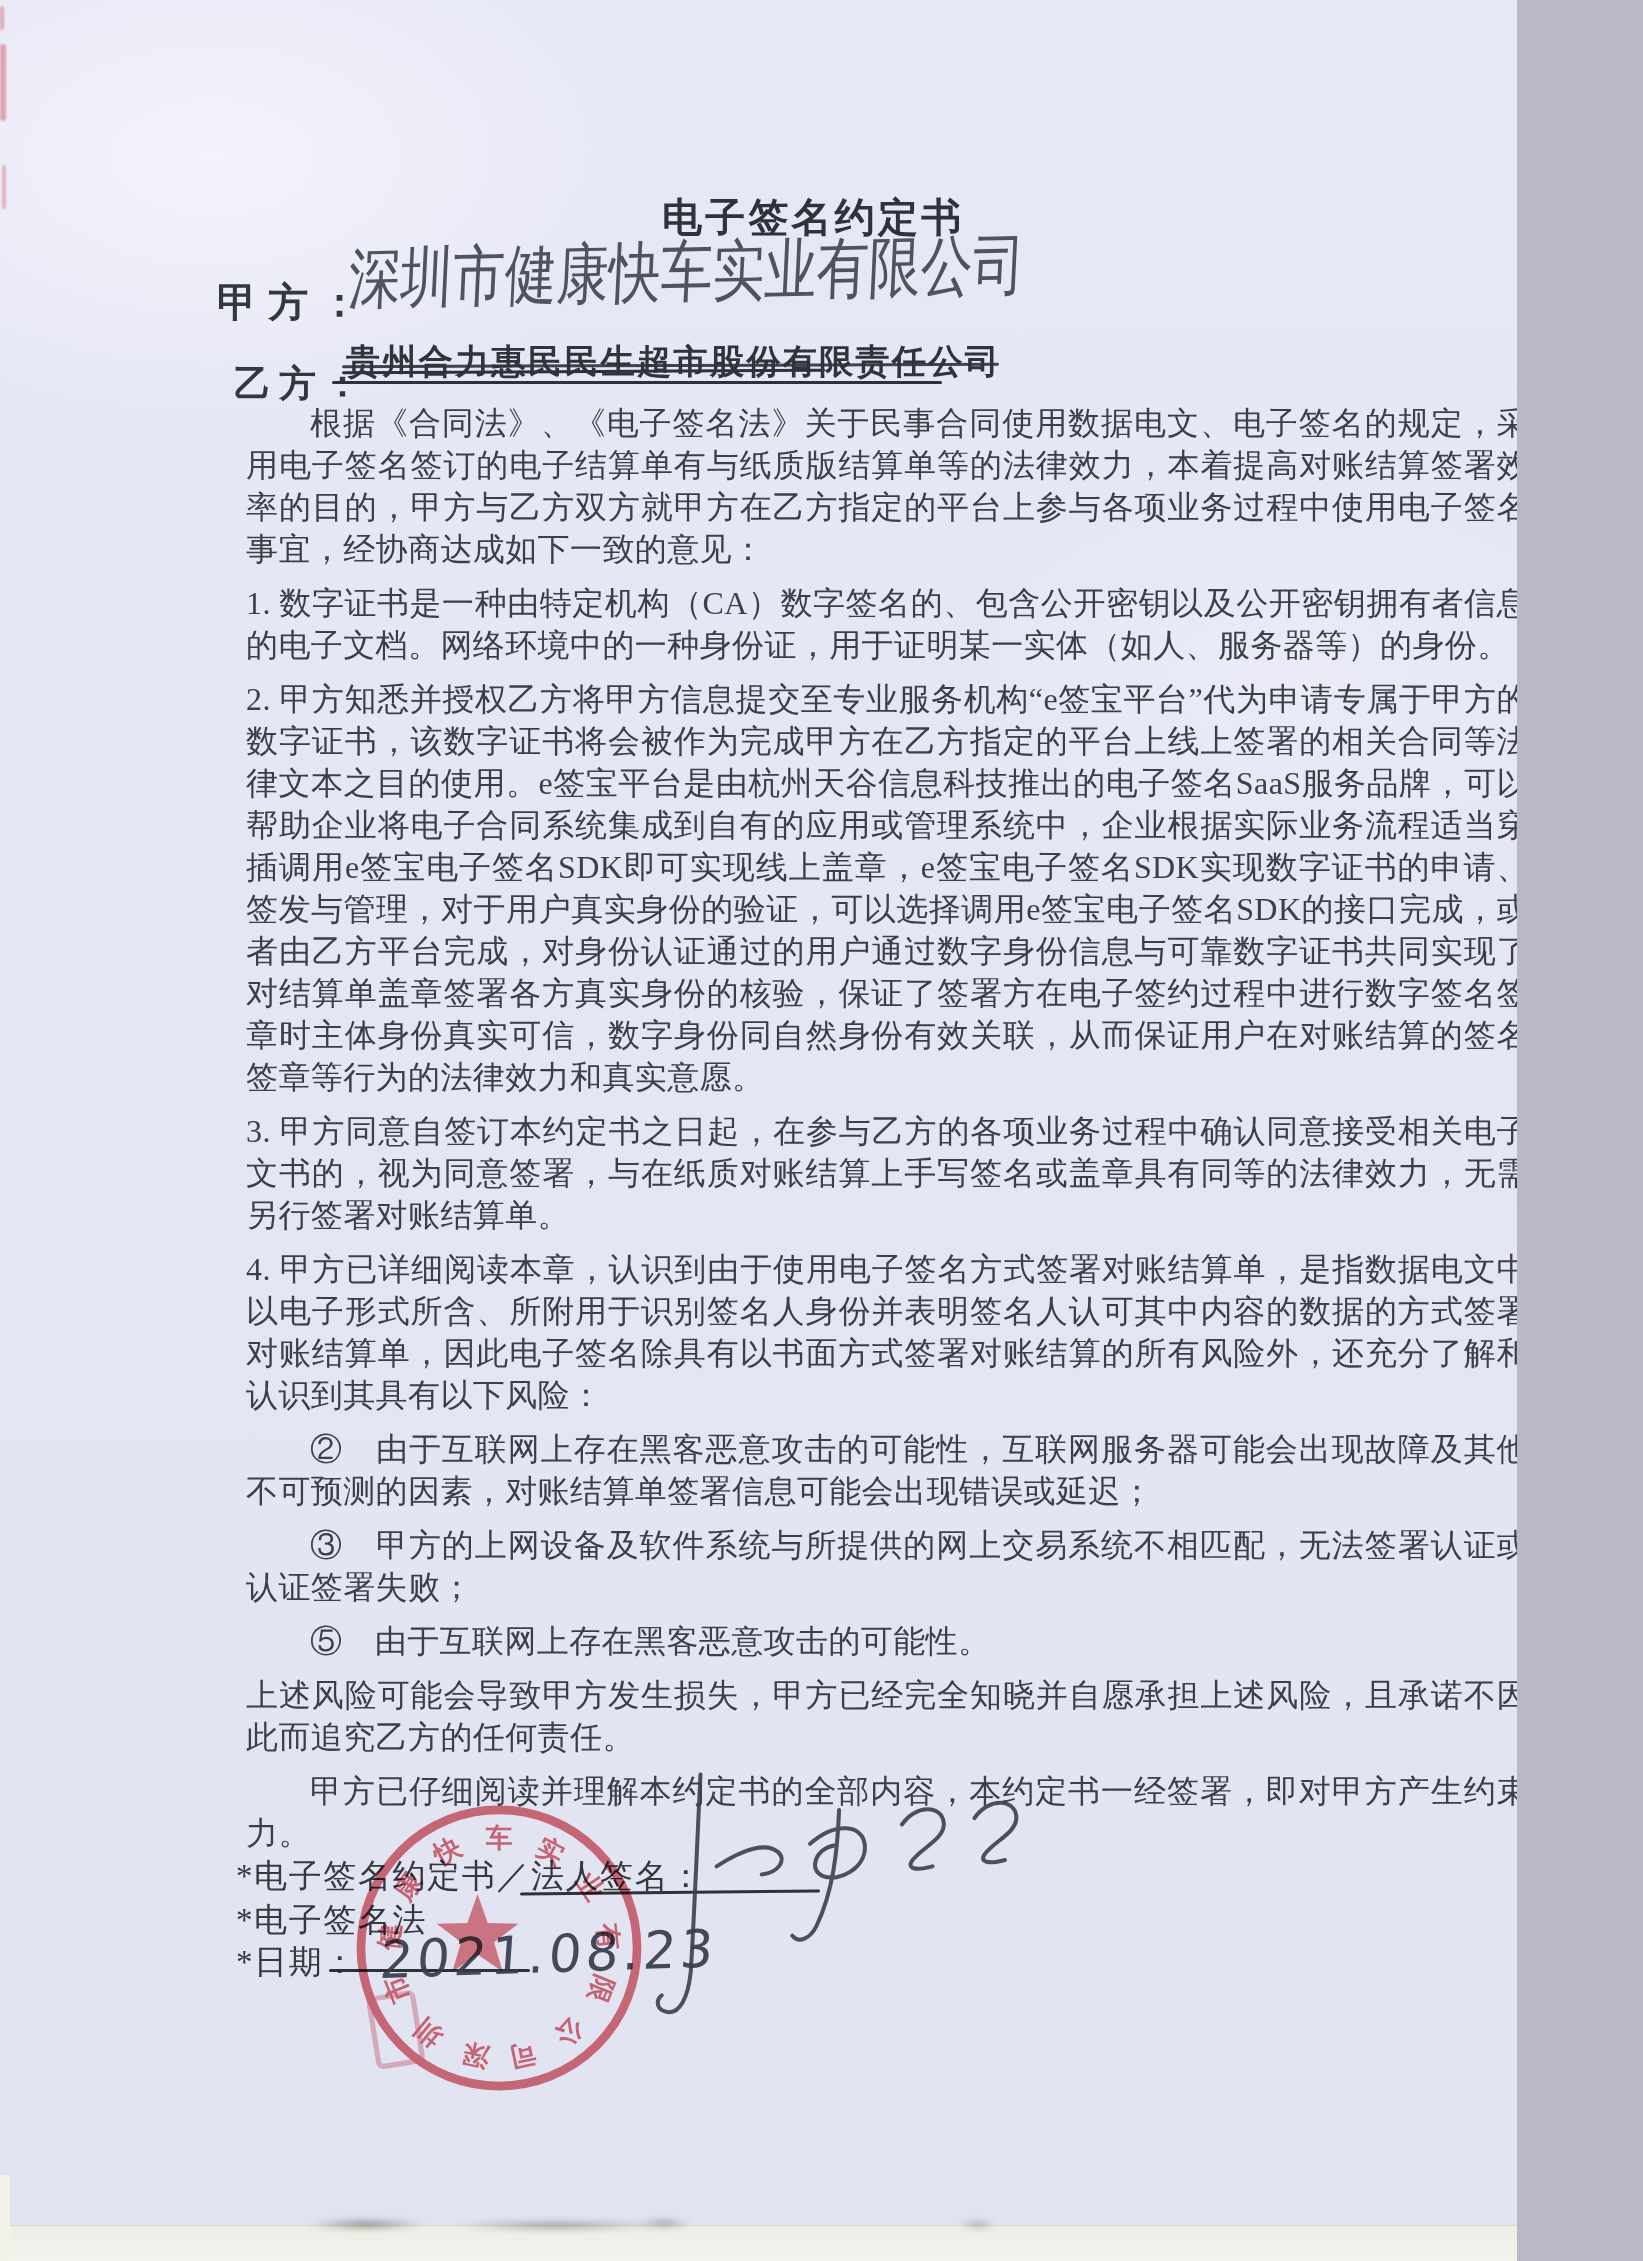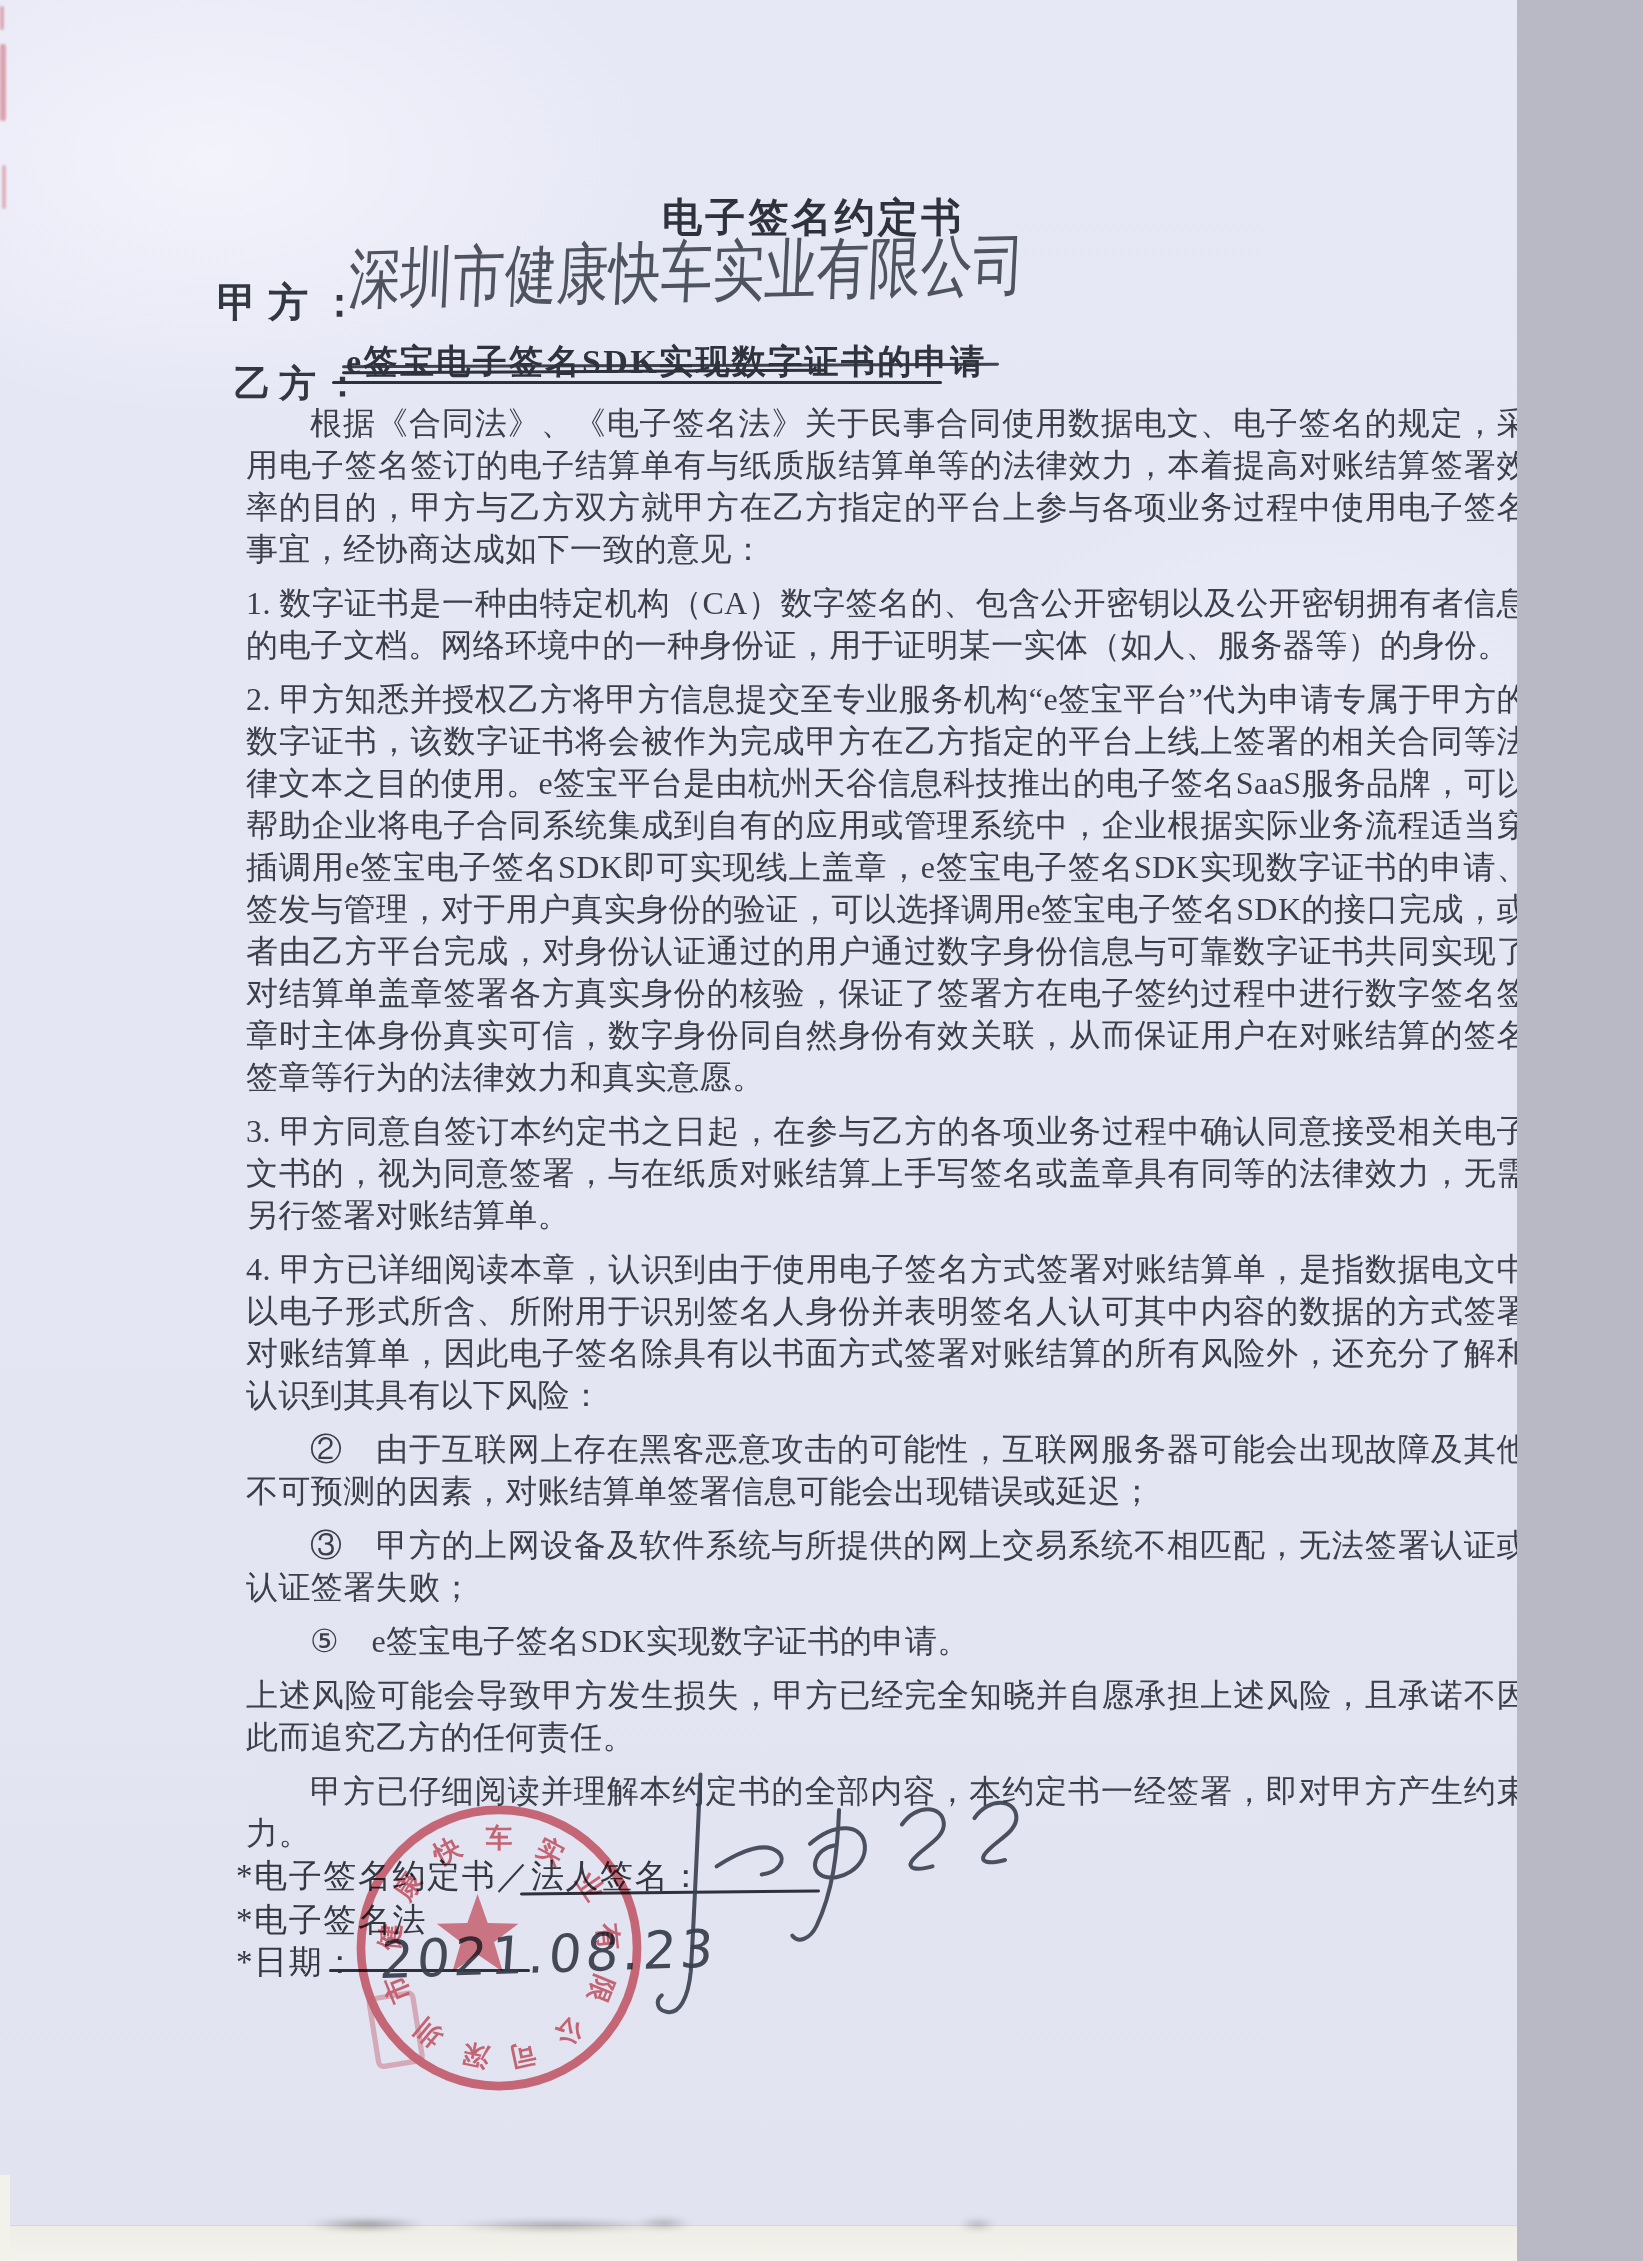--- a/index.html
+++ b/index.html
@@ -72,35 +72,35 @@
 <div class="page">
 
   <div class="title">电子签名约定书</div>
 
   <div class="party-label-a">甲方：</div>
   <div class="hw hw-company">深圳市健康快车实业有限公司</div>
   <div class="u-line u-a2"></div>
   <div class="u-line u-a1"></div>
 
   <div class="party-label-b">乙方：</div>
-  <div class="party-b-value">e签宝电子签名SDK实现数字证书的申请</div>
+  <div class="party-b-value">贵州合力惠民民生超市股份有限责任公司</div>
   <div class="u-line u-b"></div>
 
   <div class="body">
     <div id="paragraphs">
         <p class="ind">根据《合同法》、《电子签名法》关于民事合同使用数据电文、电子签名的规定，采用电子签名签订的电子结算单有与纸质版结算单等的法律效力，本着提高对账结算签署效率的目的，甲方与乙方双方就甲方在乙方指定的平台上参与各项业务过程中使用电子签名事宜，经协商达成如下一致的意见：</p>
         <p class=" sp">1. 数字证书是一种由特定机构（CA）数字签名的、包含公开密钥以及公开密钥拥有者信息的电子文档。网络环境中的一种身份证，用于证明某一实体（如人、服务器等）的身份。</p>
         <p class=" sp">2. 甲方知悉并授权乙方将甲方信息提交至专业服务机构“e签宝平台”代为申请专属于甲方的数字证书，该数字证书将会被作为完成甲方在乙方指定的平台上线上签署的相关合同等法律文本之目的使用。e签宝平台是由杭州天谷信息科技推出的电子签名SaaS服务品牌，可以帮助企业将电子合同系统集成到自有的应用或管理系统中，企业根据实际业务流程适当穿插调用e签宝电子签名SDK即可实现线上盖章，e签宝电子签名SDK实现数字证书的申请、签发与管理，对于用户真实身份的验证，可以选择调用e签宝电子签名SDK的接口完成，或者由乙方平台完成，对身份认证通过的用户通过数字身份信息与可靠数字证书共同实现了对结算单盖章签署各方真实身份的核验，保证了签署方在电子签约过程中进行数字签名签章时主体身份真实可信，数字身份同自然身份有效关联，从而保证用户在对账结算的签名签章等行为的法律效力和真实意愿。</p>
         <p class=" sp">3. 甲方同意自签订本约定书之日起，在参与乙方的各项业务过程中确认同意接受相关电子文书的，视为同意签署，与在纸质对账结算上手写签名或盖章具有同等的法律效力，无需另行签署对账结算单。</p>
         <p class=" sp">4.  甲方已详细阅读本章，认识到由于使用电子签名方式签署对账结算单，是指数据电文中以电子形式所含、所附用于识别签名人身份并表明签名人认可其中内容的数据的方式签署对账结算单，因此电子签名除具有以书面方式签署对账结算的所有风险外，还充分了解和认识到其具有以下风险：</p>
       </div>
     <div id="risk-items">
         <p class="ind sp">②　由于互联网上存在黑客恶意攻击的可能性，互联网服务器可能会出现故障及其他不可预测的因素，对账结算单签署信息可能会出现错误或延迟；</p>
         <p class="ind sp">③　甲方的上网设备及软件系统与所提供的网上交易系统不相匹配，无法签署认证或认证签署失败；</p>
-        <p class="ind sp">⑤　e签宝电子签名SDK实现数字证书的申请。</p>
+        <p class="ind sp">⑤　由于互联网上存在黑客恶意攻击的可能性。</p>
       </div>
     <div id="closing-paragraphs">
         <p class="">上述风险可能会导致甲方发生损失，甲方已经完全知晓并自愿承担上述风险，且承诺不因此而追究乙方的任何责任。</p>
         <p class="ind">甲方已仔细阅读并理解本约定书的全部内容，本约定书一经签署，即对甲方产生约束力。</p>
       </div>
   </div>
 
   <div class="sig-row r1">*电子签名约定书／法人签名：</div>
   <div class="sig-row r2">*电子签名法</div>
   <div class="sig-row r3">*日期：</div>

